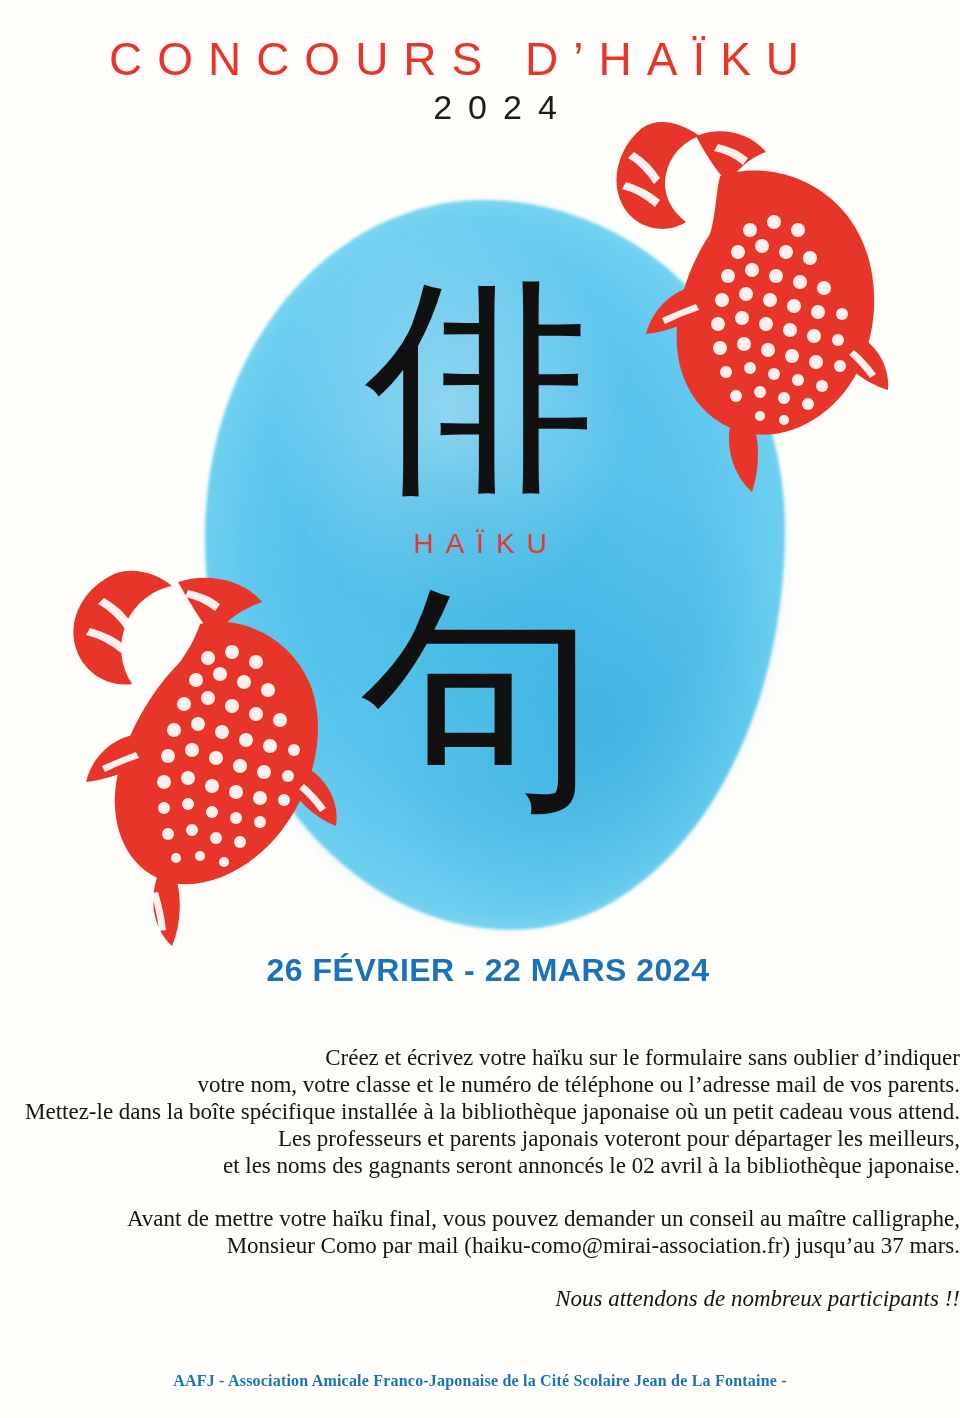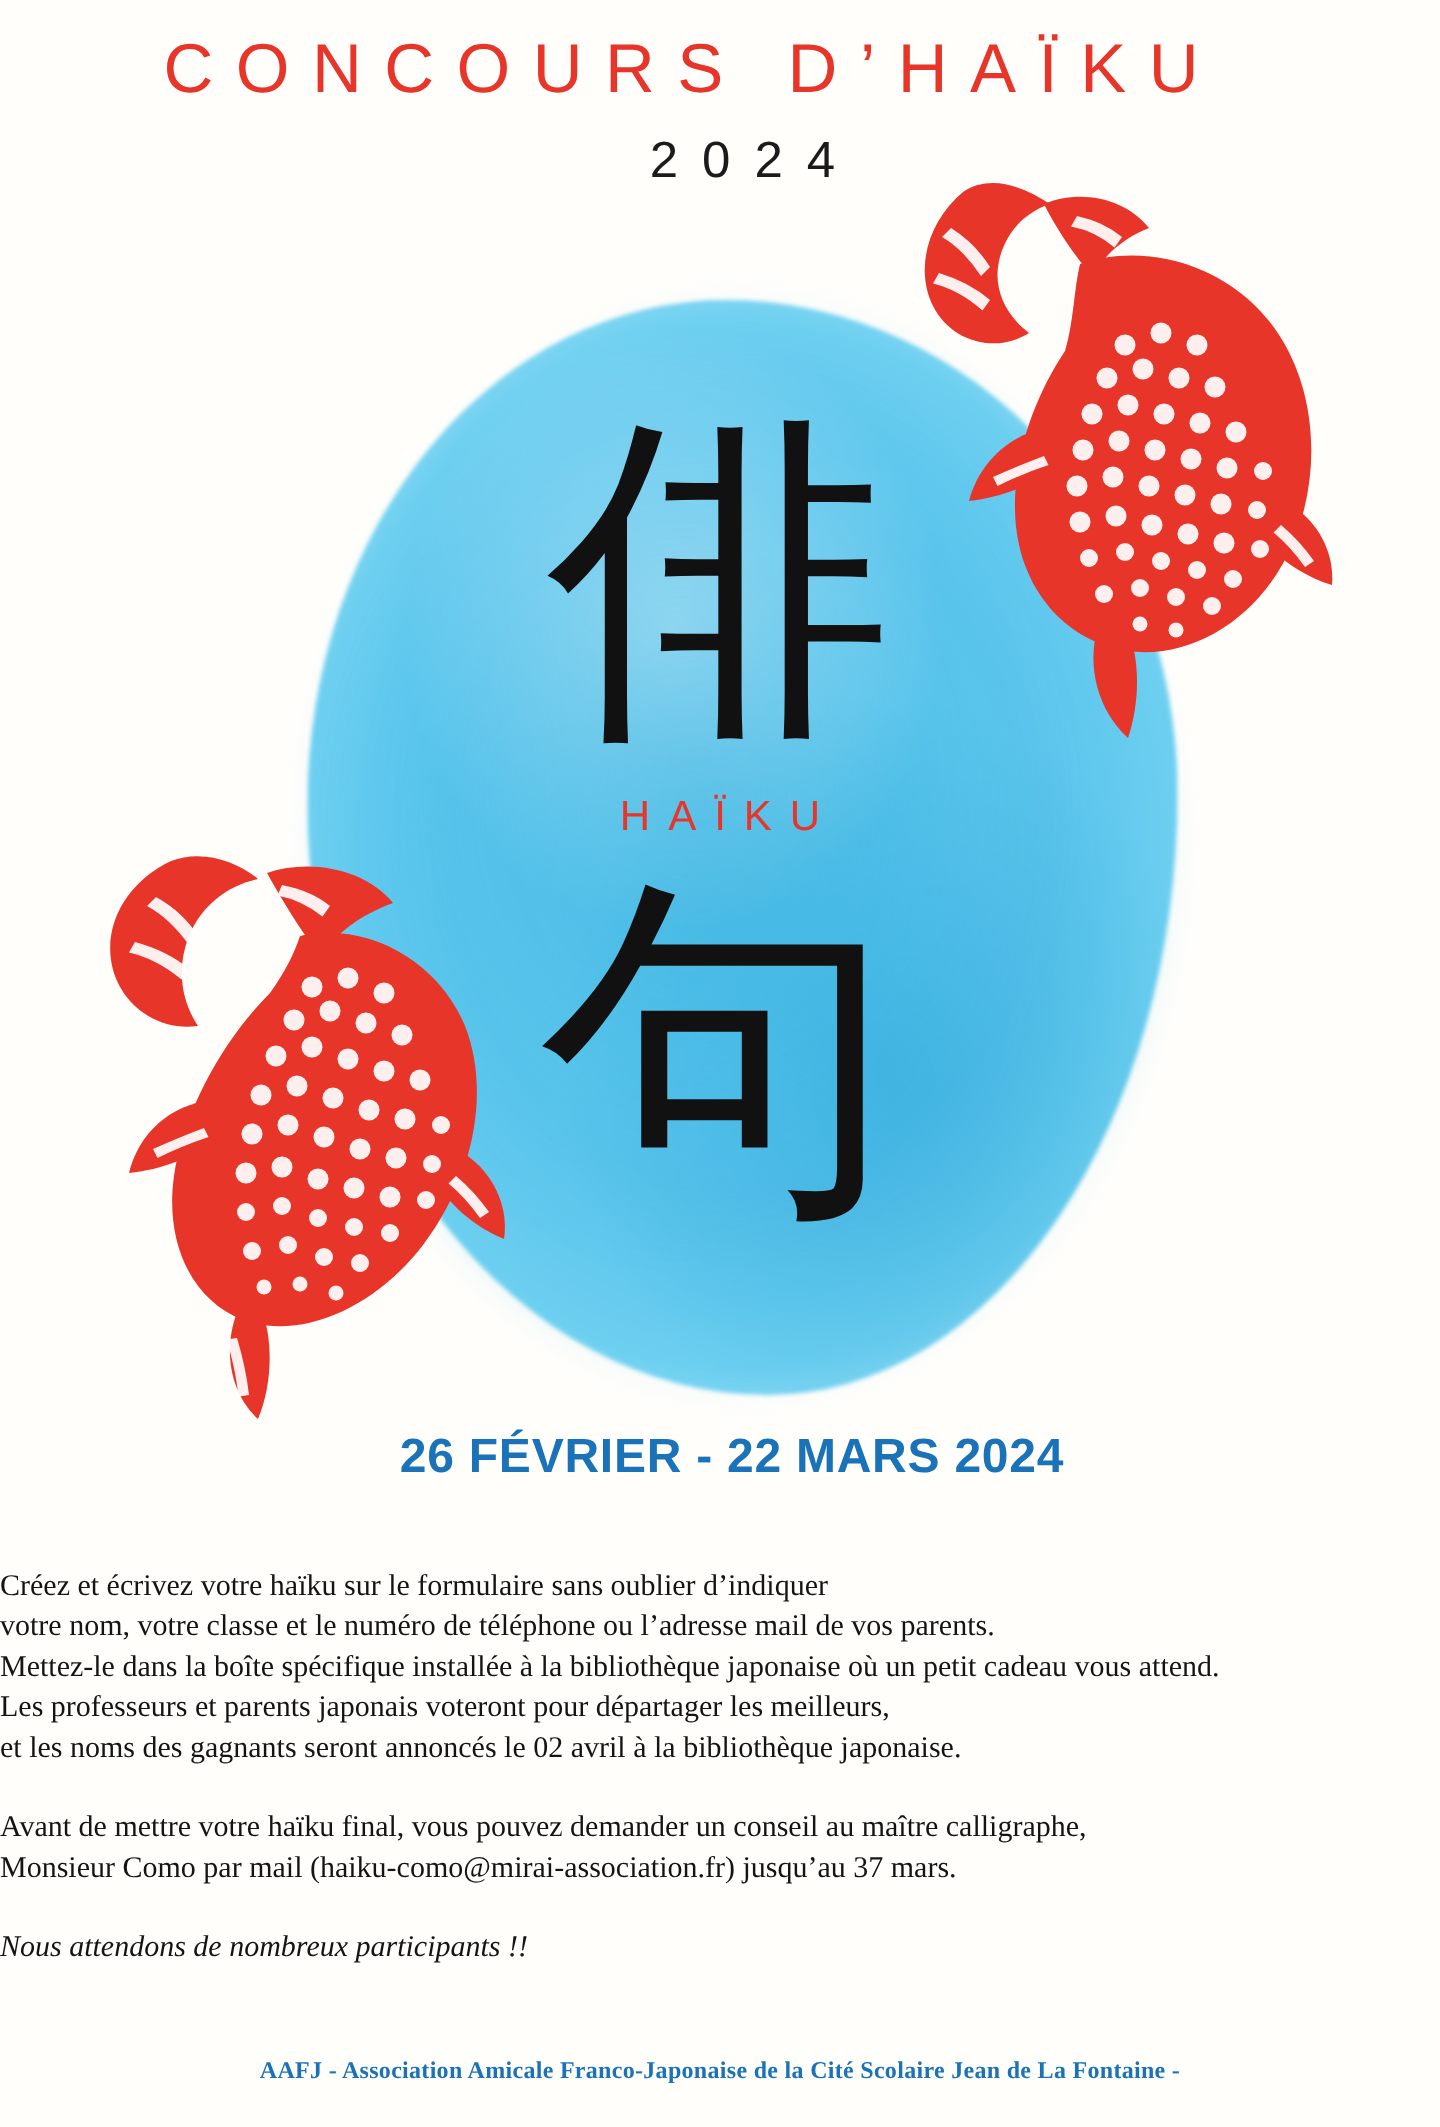--- a/index.html
+++ b/index.html
@@ -12,21 +12,21 @@
   }
   .poster {
     position: relative;
     width: 960px; height: 1418px;
     background: #fffefb;
   }
 
   
   .title {
     position: absolute;
-    top: 18px; left: 0; width: 908px;
+    top: 32px; left: 0; width: 908px;
     text-align: center;
     font-family: "Liberation Sans", sans-serif;
     font-size: 46px;
     font-weight: 400;
     letter-spacing: 15px;
     color: #e8352a;
     text-indent: 15px;
     white-space: nowrap;
   }
   .year {
@@ -124,23 +124,23 @@
     font-size: 32px;
     letter-spacing: 0.5px;
     color: #1a72b8;
     padding-left: 16px;
   }
 
   
   .body-block {
     position: absolute;
     left: 0; width: 960px;
-    text-align: left;
+    text-align: right;
     font-family: "Liberation Serif", serif;
-    font-size: 20px;
+    font-size: 23px;
     line-height: 27px;
     color: #141414;
   }
   #para1 { top: 1044px; }
   #para2 { top: 1205px; }
   #para3 { top: 1285px; font-style: italic; }
 
   .footer {
     position: absolute;
     left: 0; top: 1372px; width: 960px;

